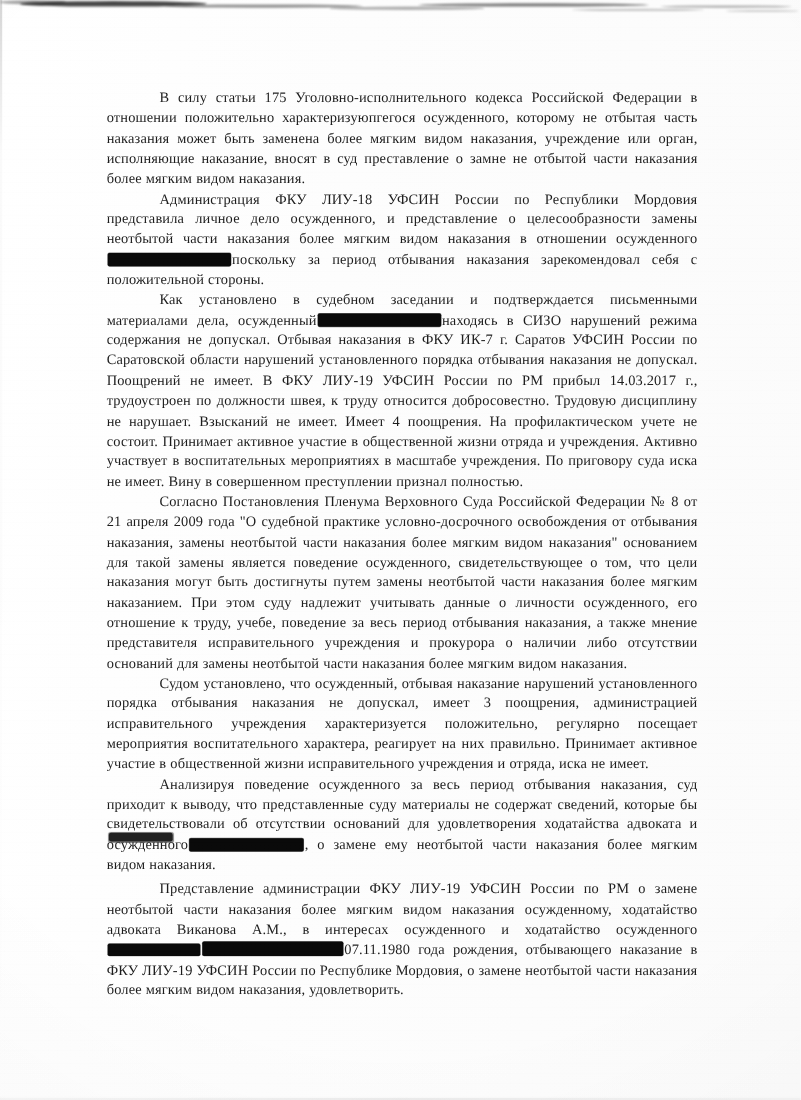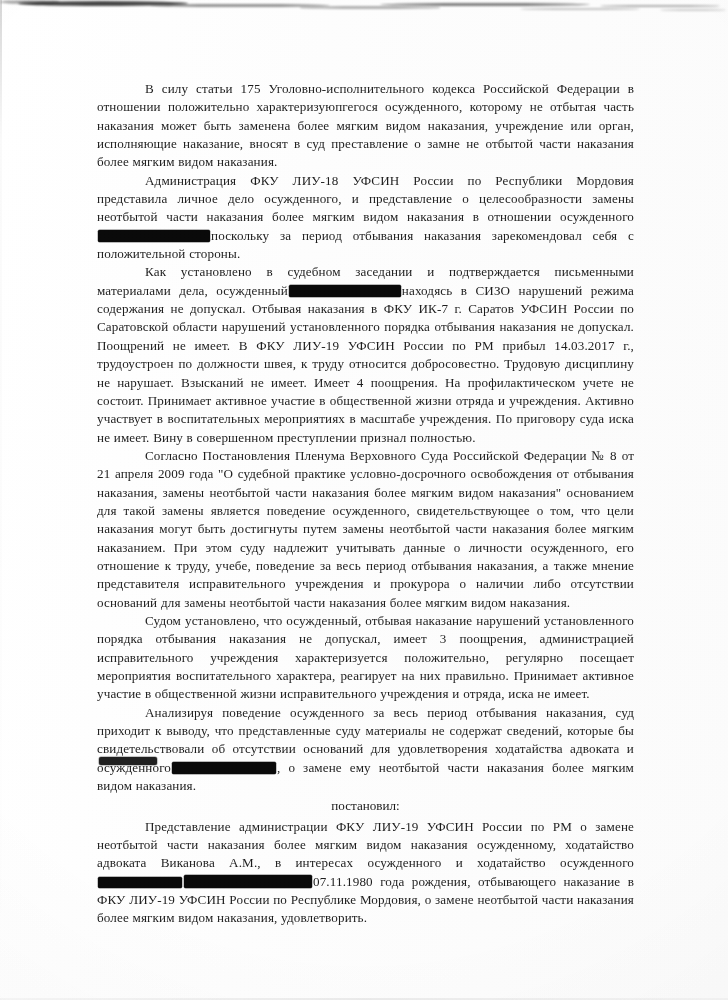--- a/index.html
+++ b/index.html
@@ -156,21 +156,20 @@
     <p class="para"><span>Как  установлено  в  судебном  заседании  и  подтверждается  письменными материалами дела, осужденный</span><span class="redact r-long"></span><span>находясь в СИЗО нарушений режима содержания не допускал. Отбывая наказания в ФКУ ИК-7 г. Саратов УФСИН России по Саратовской области нарушений установленного порядка отбывания наказания не допускал. Поощрений не имеет. В ФКУ ЛИУ-19 УФСИН России по РМ прибыл 14.03.2017 г., трудоустроен по должности швея, к труду относится добросовестно. Трудовую дисциплину не нарушает. Взысканий не имеет. Имеет 4 поощрения. На профилактическом учете не состоит. Принимает активное участие в общественной жизни отряда и учреждения. Активно участвует в воспитательных мероприятиях в масштабе учреждения. По приговору суда иска не имеет. Вину в совершенном преступлении признал полностью.</span></p>
 
     <p class="para">Согласно Постановления Пленума Верховного Суда Российской Федерации № 8 от 21 апреля 2009 года "О судебной практике условно-досрочного освобождения от отбывания наказания, замены неотбытой части наказания более мягким видом наказания" основанием для такой замены является поведение осужденного, свидетельствующее о том, что цели наказания могут быть достигнуты путем замены неотбытой части наказания более мягким наказанием. При этом суду надлежит учитывать данные о личности осужденного, его отношение к труду, учебе, поведение за весь период отбывания наказания, а также мнение представителя исправительного учреждения и прокурора о наличии либо отсутствии оснований для замены неотбытой части наказания более мягким видом наказания.</p>
 
     <p class="para">Судом  установлено,  что  осужденный,  отбывая  наказание  нарушений установленного порядка отбывания наказания не допускал, имеет 3 поощрения, администрацией исправительного учреждения характеризуется положительно, регулярно посещает мероприятия воспитательного характера, реагирует на них правильно. Принимает активное участие в общественной жизни исправительного учреждения и отряда, иска не имеет.</p>
 
     <p class="para"><span>Анализируя поведение осужденного за весь период отбывания наказания, суд приходит к выводу, что представленные суду материалы не содержат сведений, которые бы свидетельствовали об отсутствии оснований для удовлетворения ходатайства адвоката и осужденного</span><span class="redact r-mid"></span><span>, о замене ему неотбытой части наказания более мягким видом наказания.</span></p>
 
 
     <div class="gap-sm"></div>
-    <p class="center">постановил:</p>
     <div class="gap-sm"></div>
 
     <p class="para"><span>Представление администрации ФКУ ЛИУ-19 УФСИН России по РМ о замене неотбытой  части  наказания более  мягким  видом  наказания осужденному, ходатайство адвоката Виканова А.М., в интересах осужденного и ходатайство осужденного</span><span class="redact r-short"></span><span class="redact r-wrap"></span><span>07.11.1980  года рождения, отбывающего наказание в ФКУ ЛИУ-19 УФСИН России по Республике Мордовия, о замене  неотбытой  части  наказания более  мягким  видом  наказания,  удовлетворить.</span></p>
 
   </div>
 
   <div class="redact-abs" style="left:99px; top:757px; width:58px; height:8px; opacity:0.9;"></div>
 
   <div id="scan-grain"></div>
 </div>

